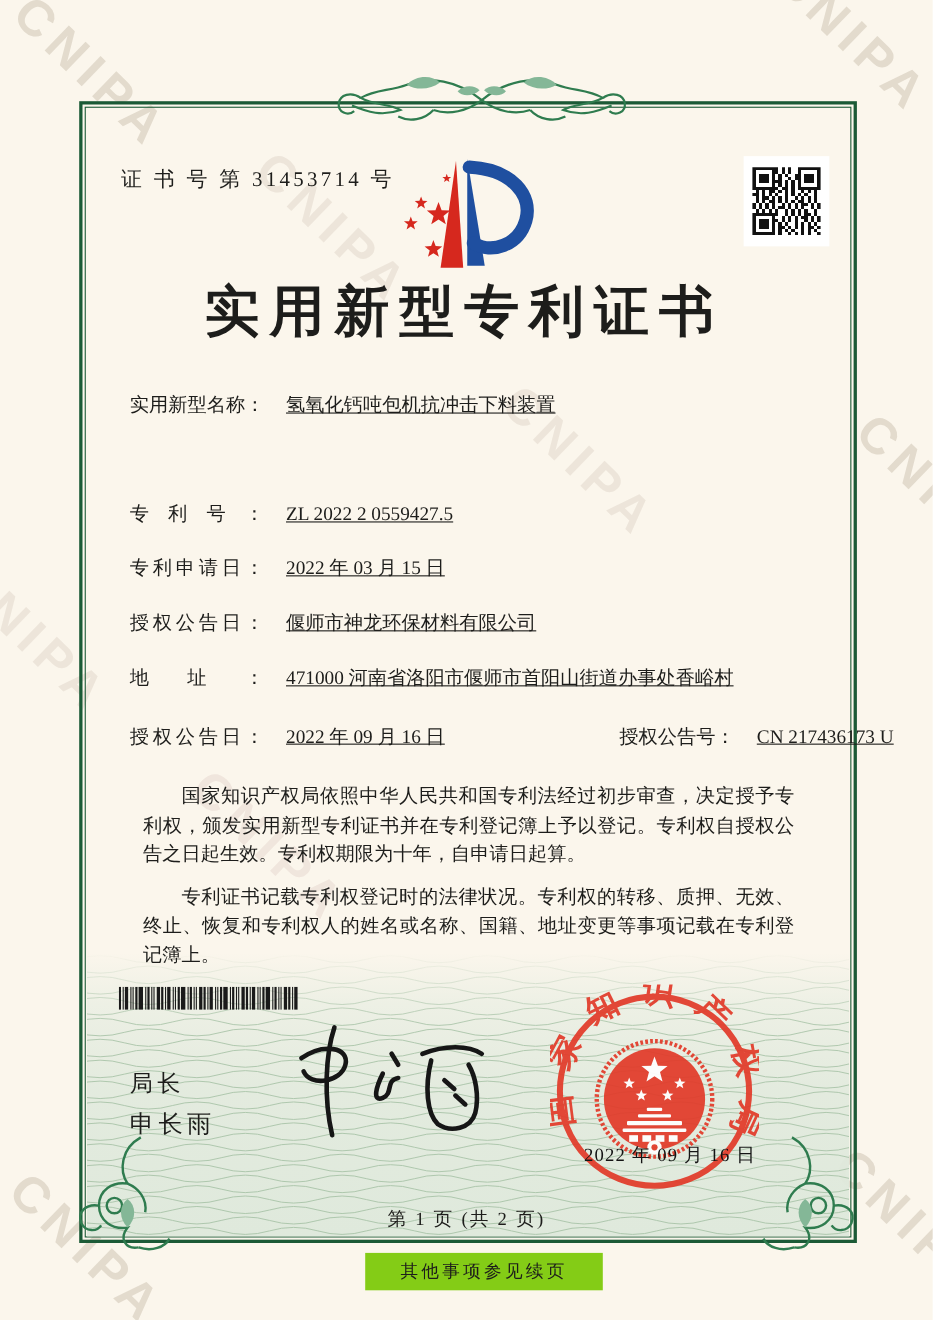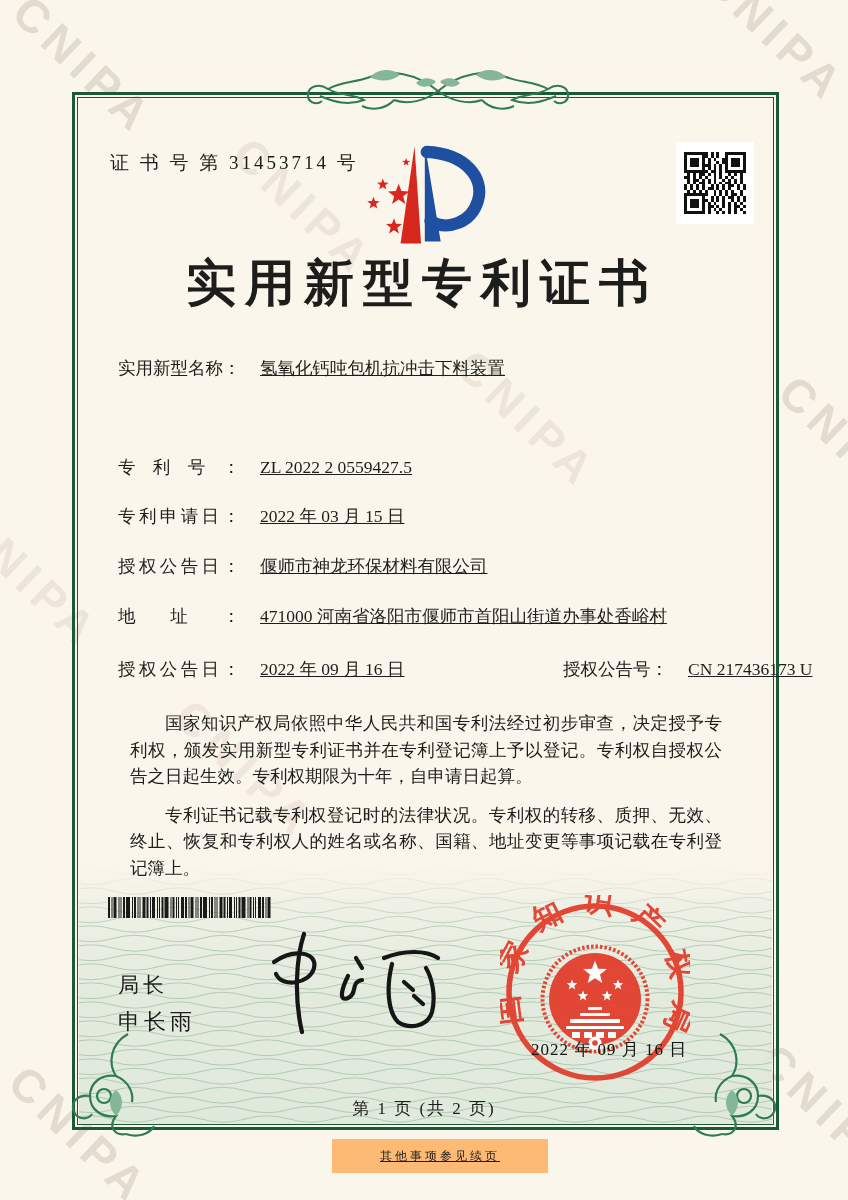--- a/index.html
+++ b/index.html
@@ -39,22 +39,22 @@
   .barcode{position:absolute;left:108px;top:897px;z-index:4;}
   .signer-title{position:absolute;left:118px;top:971px;z-index:4;font-size:21px;letter-spacing:4px;}
   .signer-name{position:absolute;left:118px;top:1007px;z-index:4;font-size:22px;letter-spacing:4px;}
   .signature{position:absolute;left:252px;top:924px;z-index:4;}
   .seal{position:absolute;left:500px;top:895px;z-index:5;opacity:.93;}
   .seal-date{position:absolute;left:531px;top:1038px;z-index:6;font-size:17px;letter-spacing:1px;
              color:#141414;white-space:nowrap;}
   .page-info{position:absolute;left:0;right:0;top:1097px;z-index:4;text-align:center;
              font-size:17px;letter-spacing:2px;}
   .footer-note{position:absolute;left:332px;top:1139px;width:216px;height:34px;z-index:4;
-               background:#fdba74;display:flex;align-items:center;justify-content:center;
-               font-size:12px;letter-spacing:3px;text-decoration:underline;}
+               background:#84cc16;display:flex;align-items:center;justify-content:center;
+               font-size:16px;letter-spacing:3px;}
 </style>
 </head>
 <body>
 
 <div class="page">
 
   <div class="wm" style="left:-4px;top:38px;">CNIPA</div>
   <div class="wm" style="left:688px;top:6px;">CNIPA</div>
   <div class="wm faint" style="left:216px;top:180px;">CNIPA</div>
   <div class="wm faint" style="left:440px;top:392px;">CNIPA</div>

